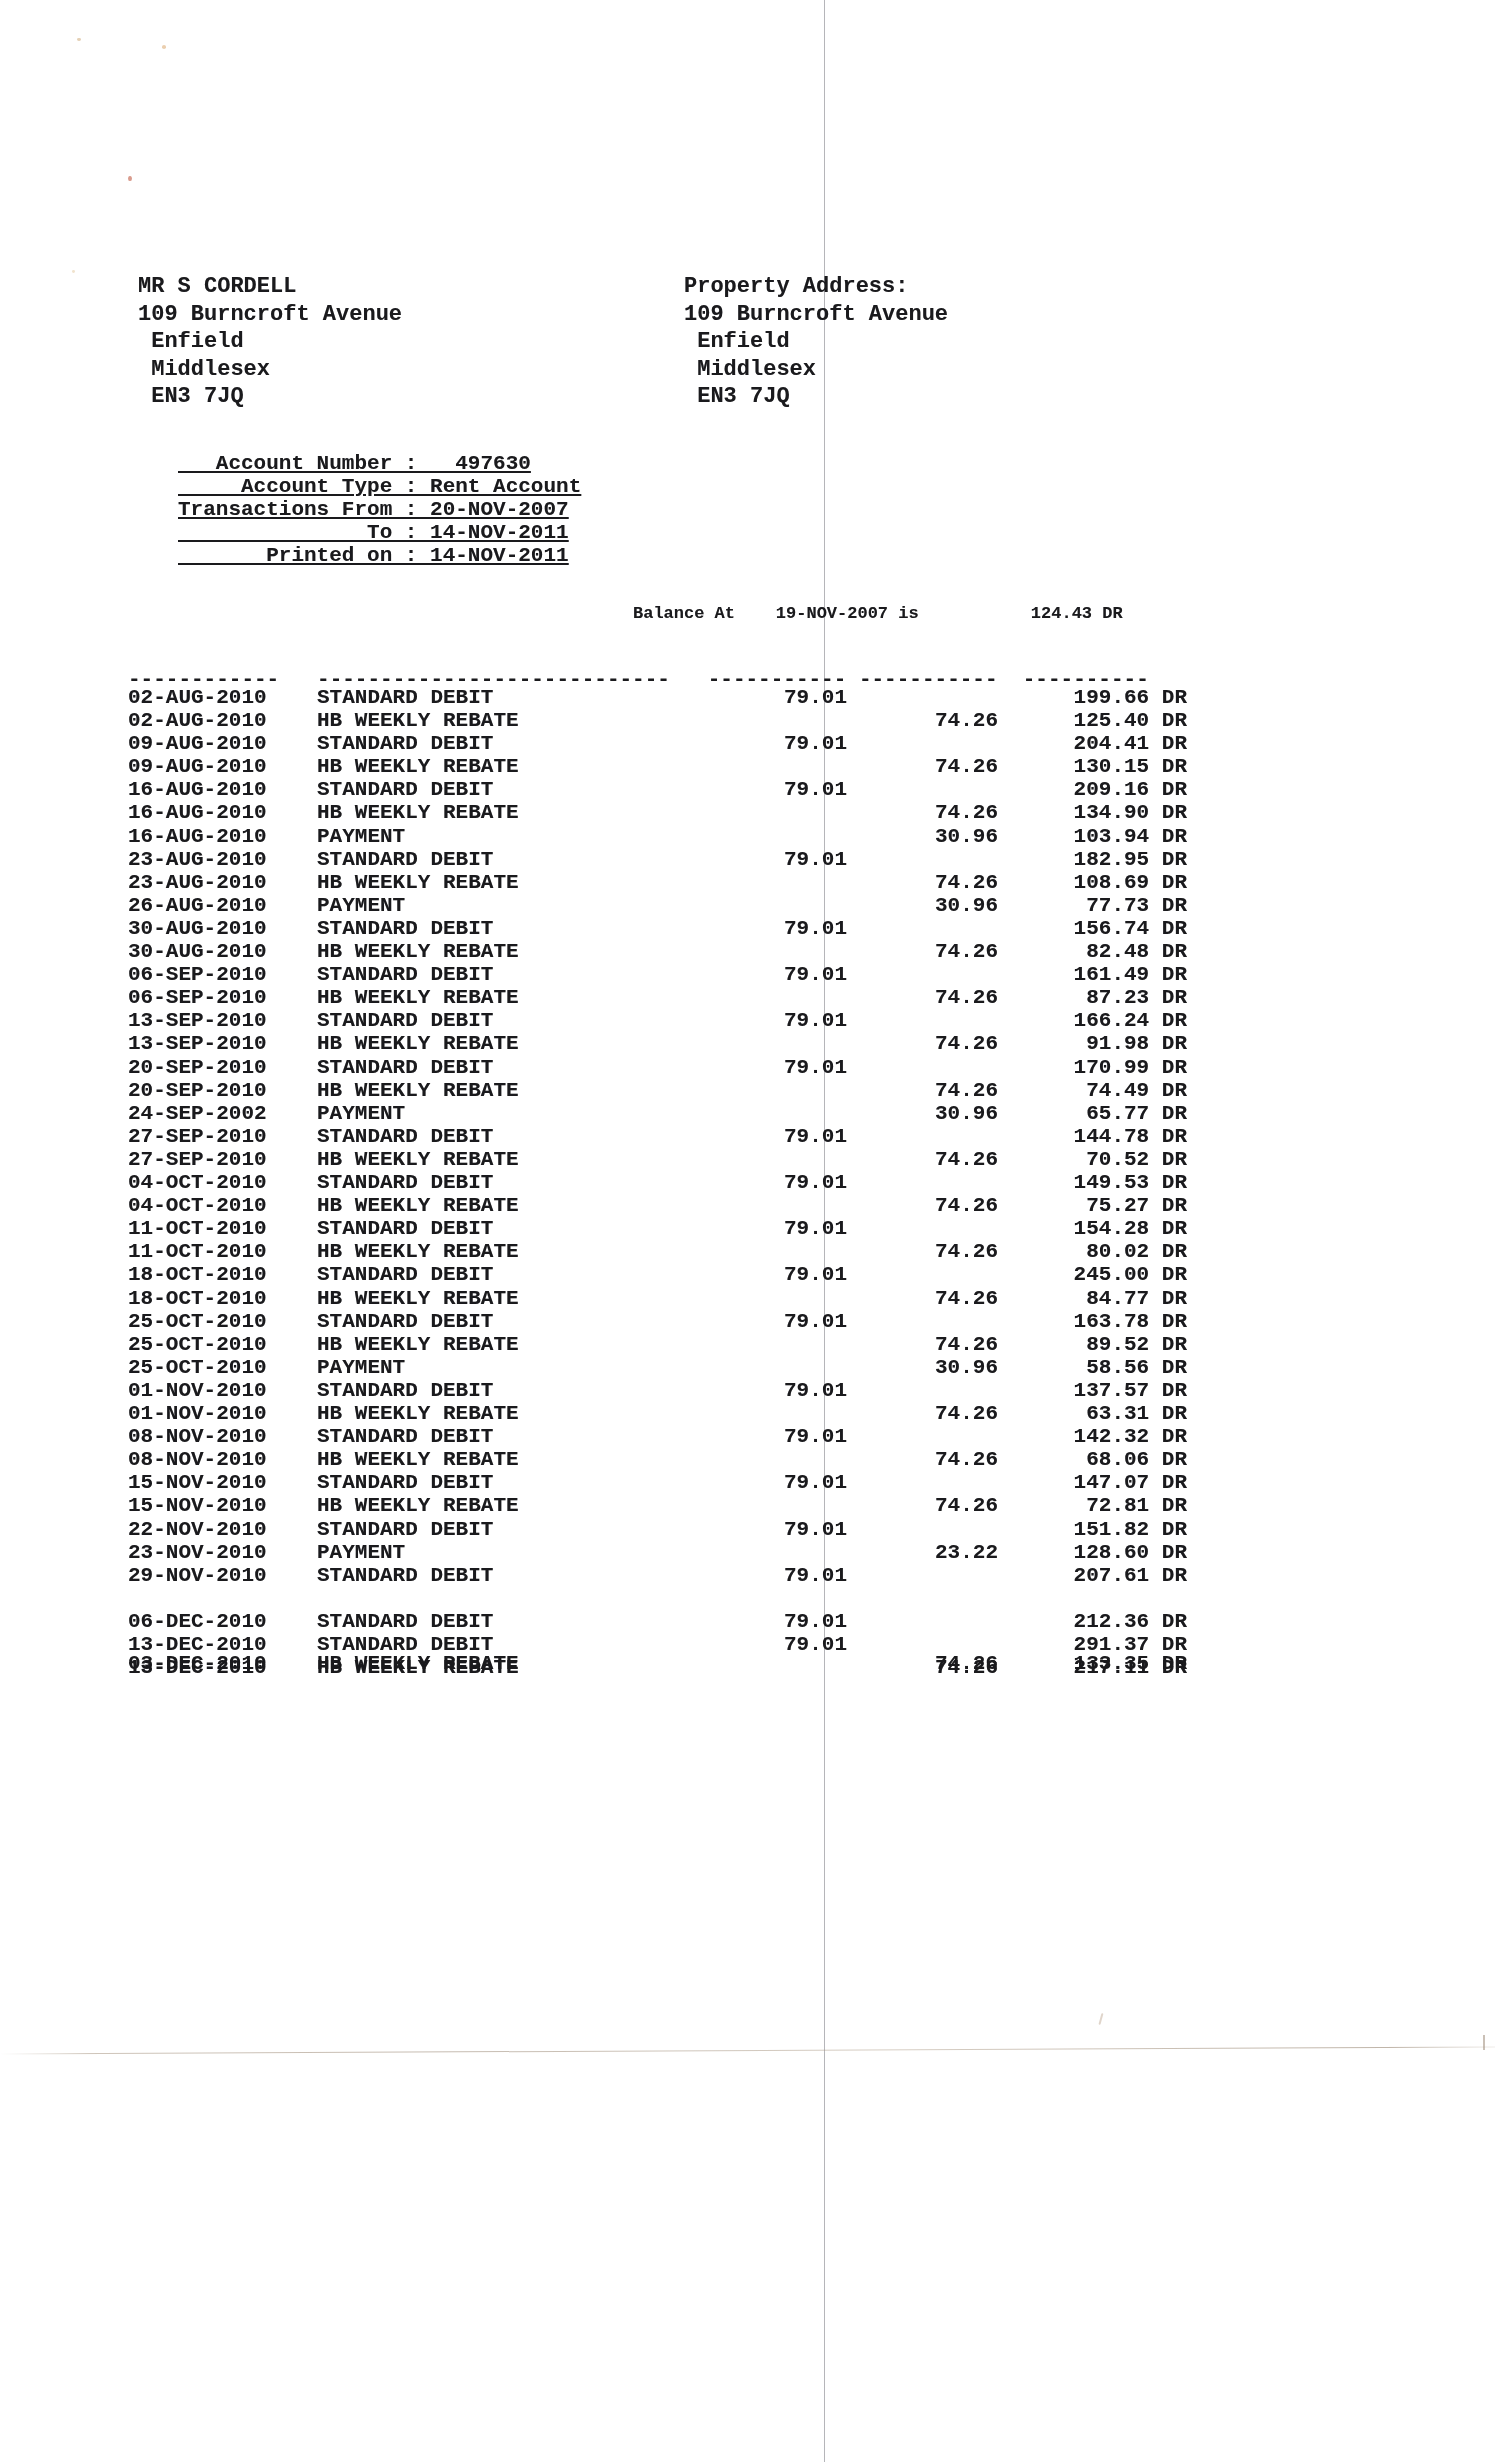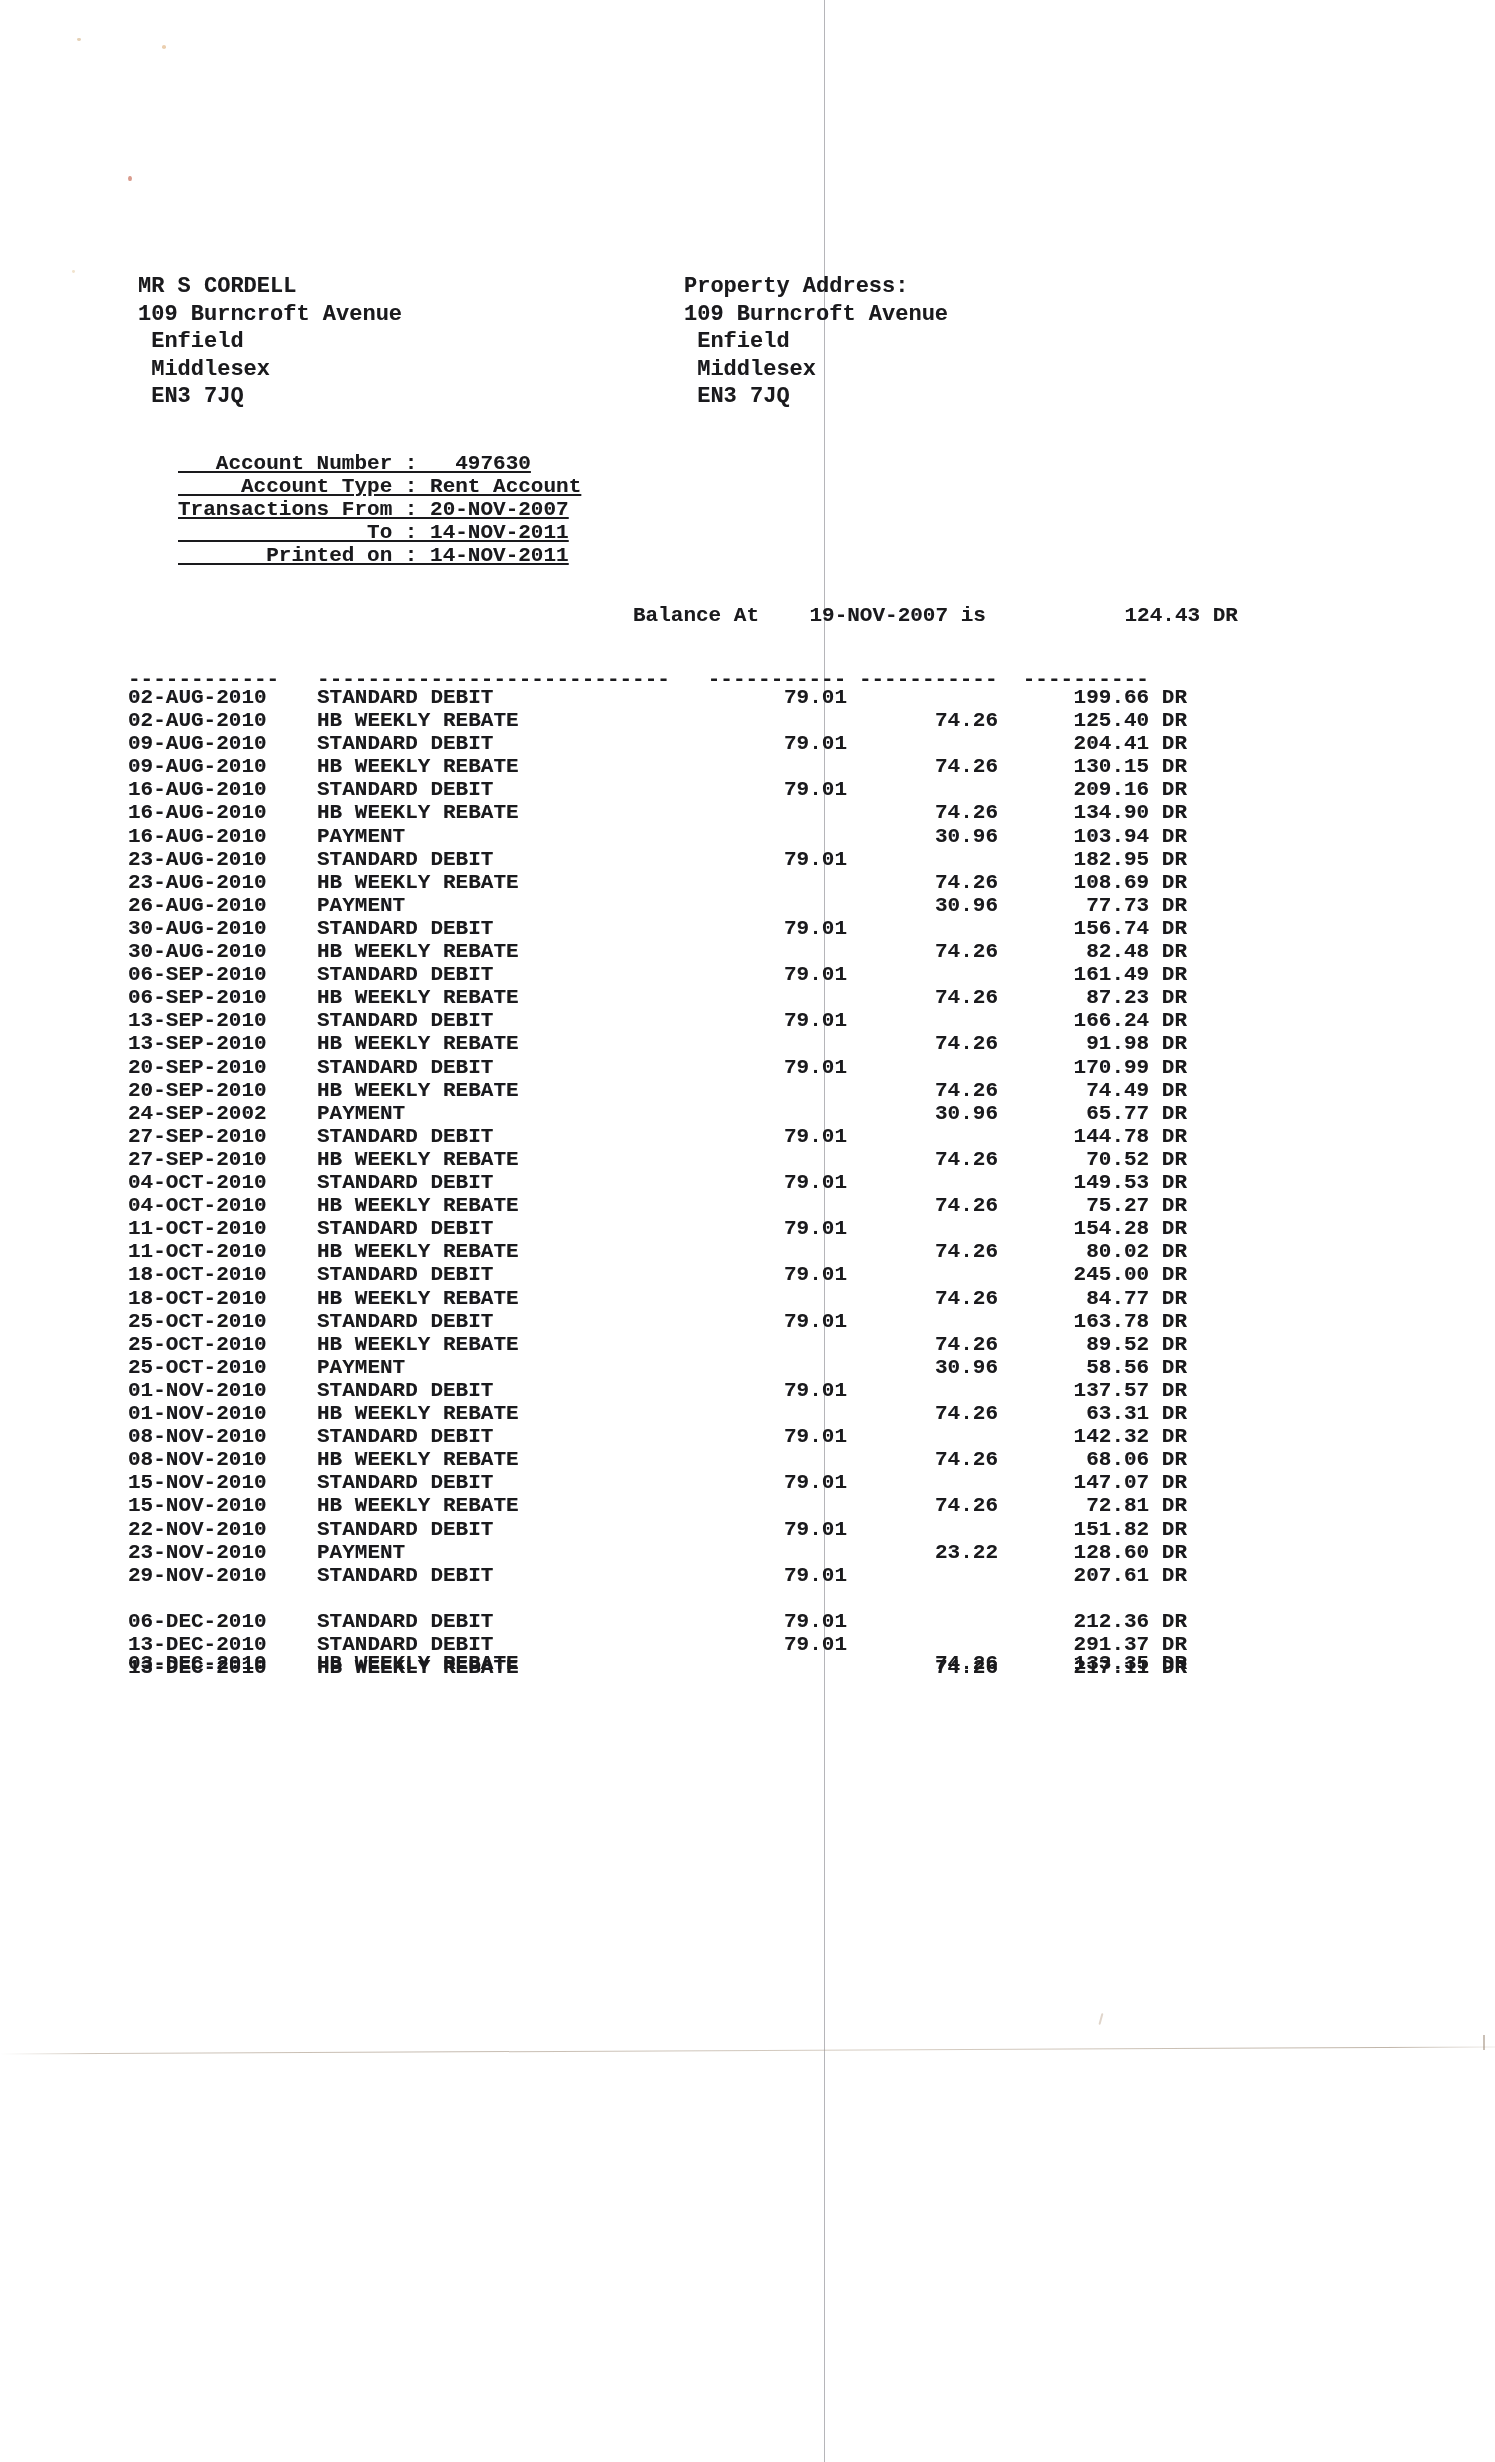--- a/index.html
+++ b/index.html
@@ -14,21 +14,21 @@
   }
   pre{margin:0;font-family:inherit;font-weight:inherit;}
   .ink{text-shadow:0 0 0.6px rgba(25,25,25,0.35);}
   
   .addr{position:absolute;font-size:22px;line-height:27.6px;white-space:pre;}
   #addr-left{left:138px;top:273px;}
   #addr-right{left:684px;top:273px;}
   
   #account{position:absolute;left:178px;top:452px;font-size:21px;line-height:23px;white-space:pre;text-decoration:underline;}
   
-  #balance-line{position:absolute;left:633px;top:604px;font-size:21px;white-space:pre;}
+  #balance-line{position:absolute;left:633px;top:604px;font-size:17px;white-space:pre;}
   
   .tbl-line{position:absolute;left:128px;font-size:21px;line-height:23px;white-space:pre;width:1114px;height:23.5px;}
   #thead{top:640px;}
   #tsep{top:668px;}
   .c{position:absolute;top:0;white-space:pre;}
   .c-date{left:0;}
   .c-tx{left:189px;}
   .c-debit{left:484px;width:235px;text-align:right;}
   .c-credit{left:635px;width:235px;text-align:right;}
   .c-balance{left:766px;width:293px;text-align:right;}

